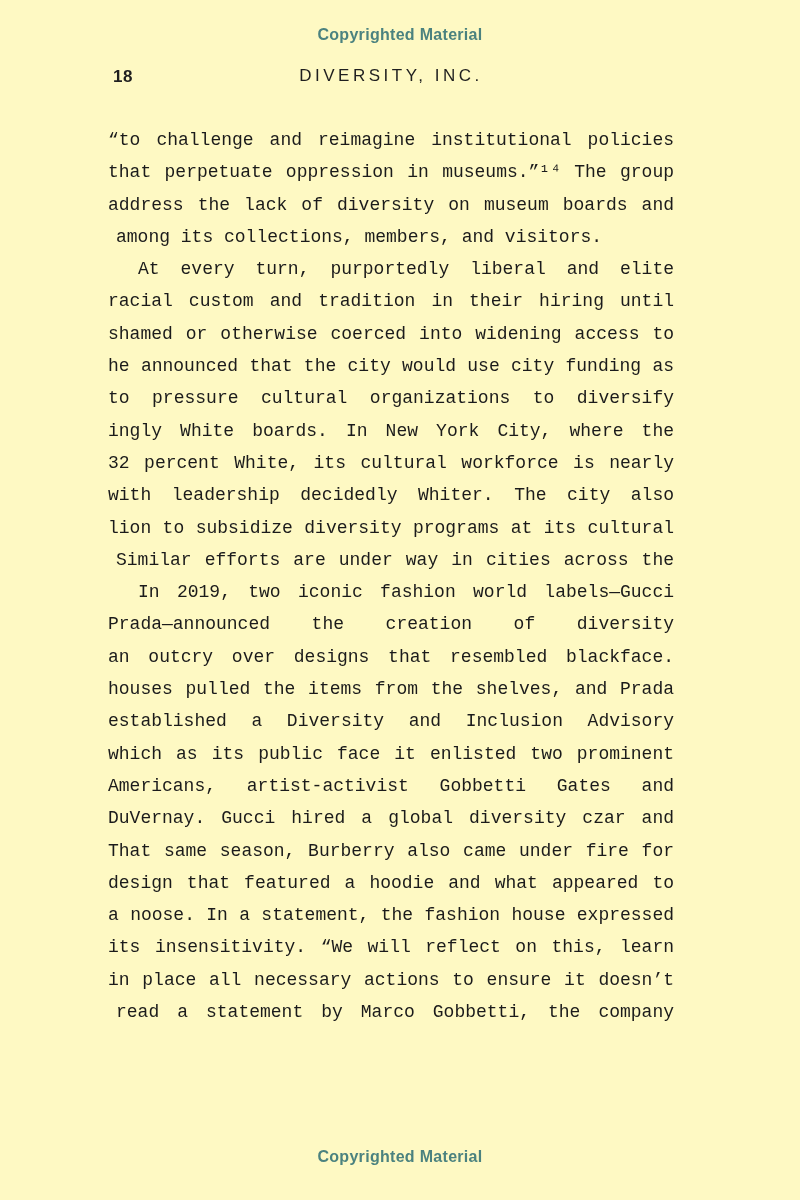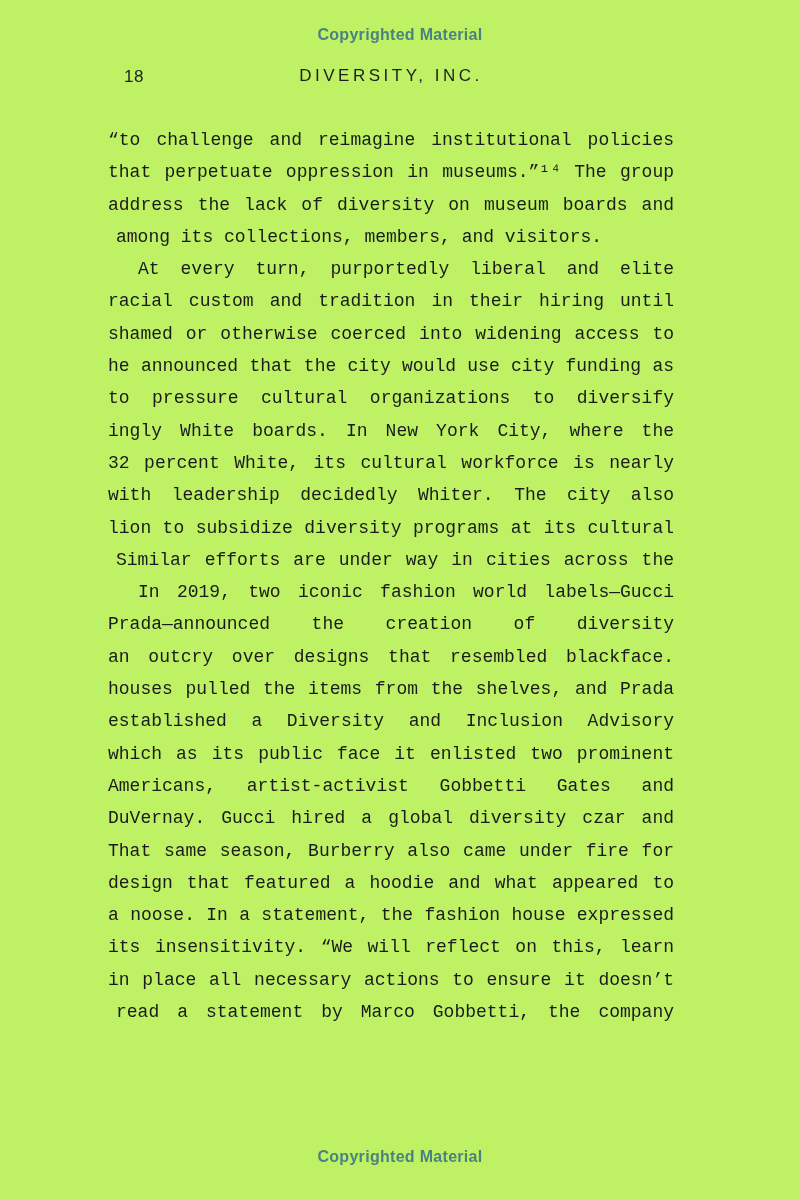--- a/index.html
+++ b/index.html
@@ -4,21 +4,21 @@
 <style>
   html, body {
     margin: 0;
     padding: 0;
     background: #ffffff;
   }
   .page {
     position: relative;
     width: 800px;
     height: 1200px;
-    background: #bef264;
+    background: #fef9c3;
     overflow: hidden;
   }
   .watermark {
     position: absolute;
     left: 0;
     width: 100%;
     text-align: center;
     font-family: "Liberation Sans", "DejaVu Sans", sans-serif;
     font-weight: bold;
     font-size: 16px;
@@ -32,24 +32,24 @@
     position: absolute;
     top: 66px;
     left: 108px;
     width: 566px;
     height: 24px;
     font-family: "Liberation Sans", "DejaVu Sans", sans-serif;
     color: #1f1f1f;
   }
   .pagenum {
     position: absolute;
-    left: 16px;
+    left: 5px;
     top: 1px;
     font-size: 17px;
-    font-weight: normal;
+    font-weight: bold;
     letter-spacing: 0.5px;
   }
   .book-title {
     display: block;
     text-align: center;
     font-size: 17px;
     font-weight: 500;
     letter-spacing: 3.5px;
   }
 

